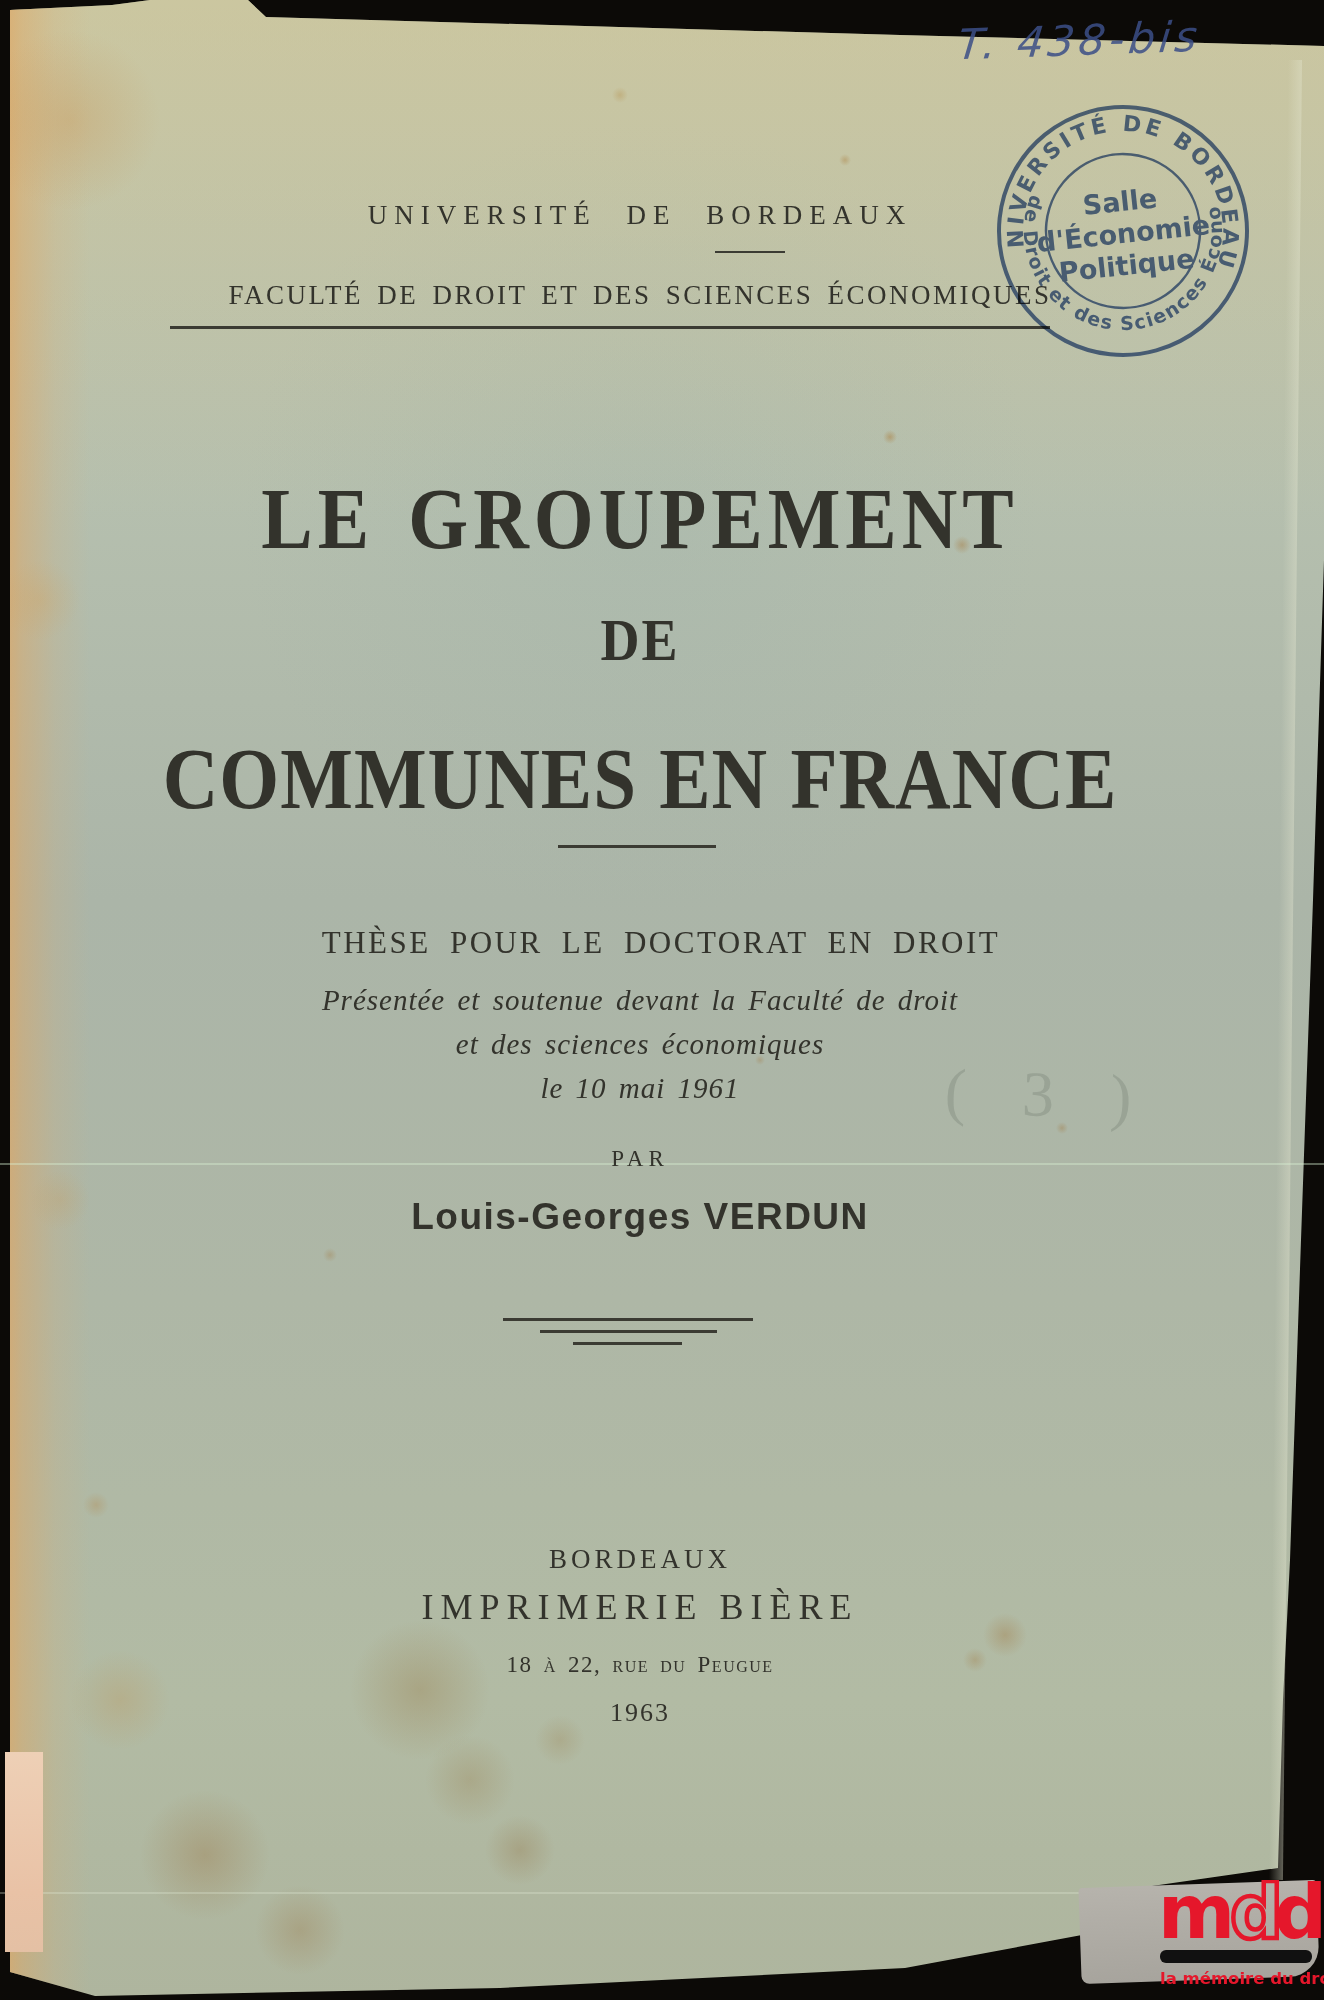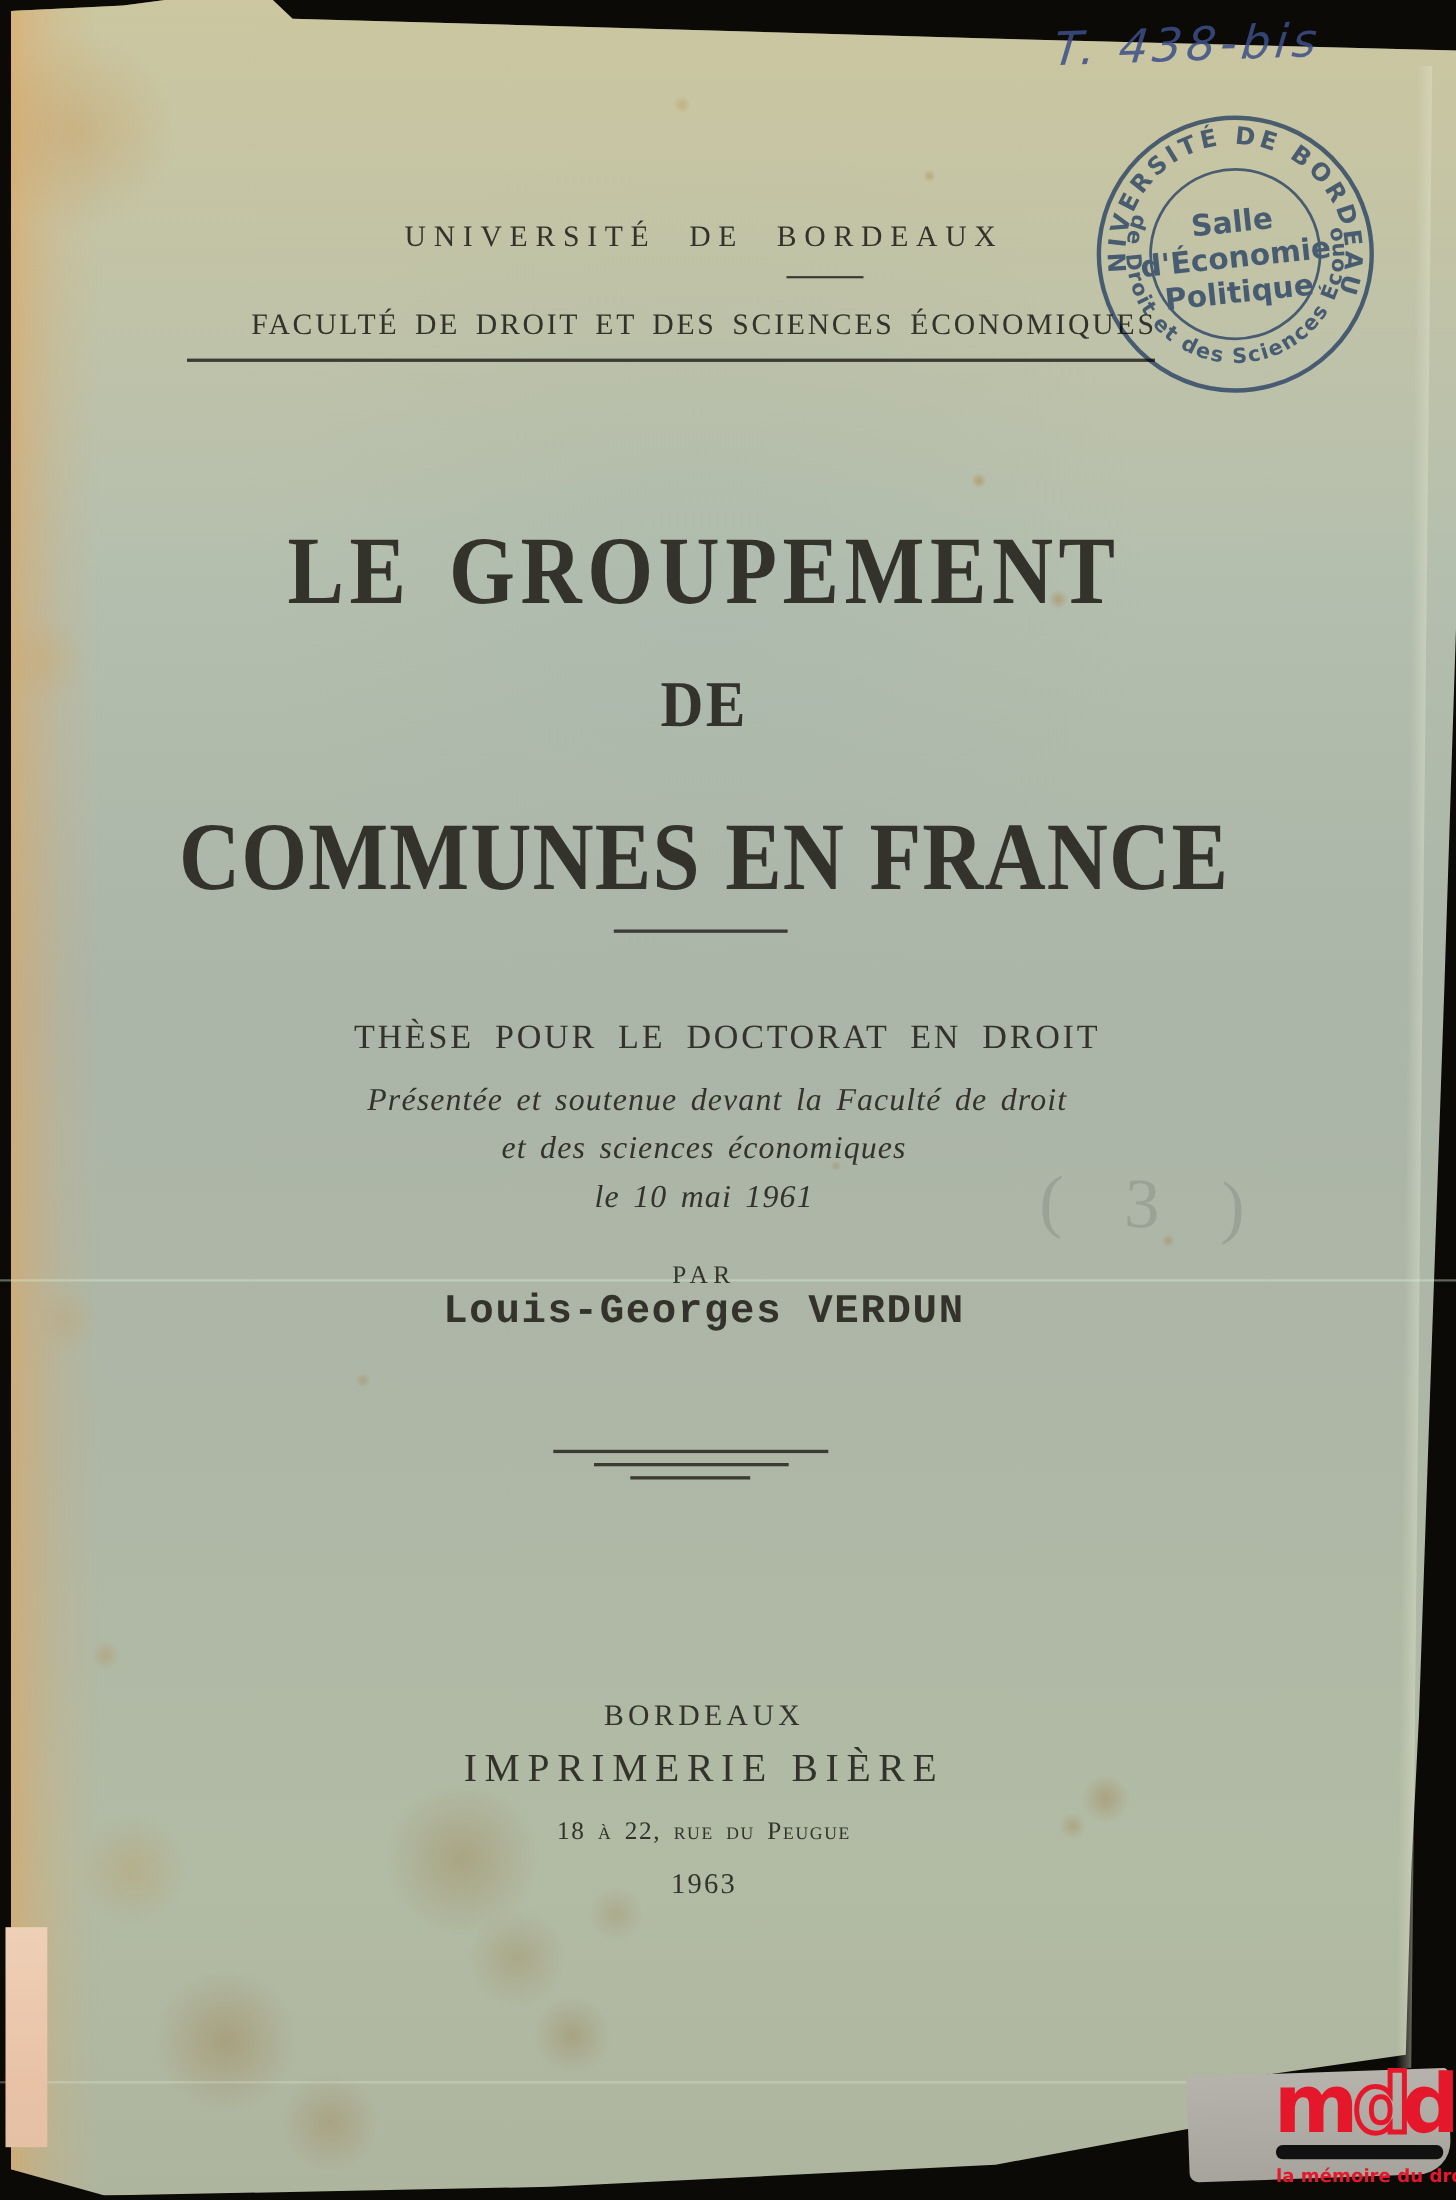--- a/index.html
+++ b/index.html
@@ -51,25 +51,25 @@
   .hdr2{top:280px;font-size:27px;letter-spacing:2.5px;word-spacing:5px;white-space:nowrap;}
   .rule-hdr-sm{top:251px;left:715px;width:70px;height:2px;}
   .rule-hdr-long{top:326px;left:170px;width:880px;height:3px;}
   .title-main{font-weight:bold;transform:scaleY(1.14);transform-origin:center top;white-space:nowrap;}
   .title1{top:468px;font-size:77px;letter-spacing:5px;word-spacing:10px;}
   .title-de{top:606px;font-size:54px;font-weight:bold;transform:scaleY(1.1);transform-origin:center top;letter-spacing:2px;}
   .title2{top:728px;font-size:77px;letter-spacing:1px;word-spacing:2px;}
   .rule-title{top:845px;left:558px;width:158px;height:3px;}
   .these{top:925px;font-size:31px;letter-spacing:2.5px;word-spacing:9px;margin-left:21px;}
   .ital{font-style:italic;font-size:29px;letter-spacing:1px;word-spacing:4px;}
-  .sub1{top:984px;margin-left:12px;}
+  .sub1{top:984px;}
   .sub2{top:1028px;}
   .sub3{top:1072px;}
   .par{top:1146px;font-size:23px;letter-spacing:5px;}
-  .author{top:1172px;font-family:Liberation Mono, monospace;font-weight:bold;font-size:37px;letter-spacing:1.5px;}
+  .author{top:1196px;font-family:Liberation Sans, sans-serif;font-weight:bold;font-size:37px;letter-spacing:1.5px;}
   .r3a{top:1318px;left:503px;width:250px;height:3px;}
   .r3b{top:1330px;left:540px;width:177px;height:3px;}
   .r3c{top:1342px;left:573px;width:109px;height:3px;}
   .city{top:1544px;font-size:27px;letter-spacing:4px;}
   .printer{top:1586px;font-size:36px;font-weight:normal;letter-spacing:7px;}
   .address{top:1652px;font-size:23px;font-variant:small-caps;letter-spacing:1.5px;word-spacing:4px;}
   .year{top:1698px;font-size:26px;letter-spacing:2px;}
   
   .shelfmark{position:absolute;left:958px;top:16px;font-family:"DejaVu Sans",sans-serif;
     font-style:italic;font-size:42px;color:#3c4f87;opacity:.85;letter-spacing:4px;

